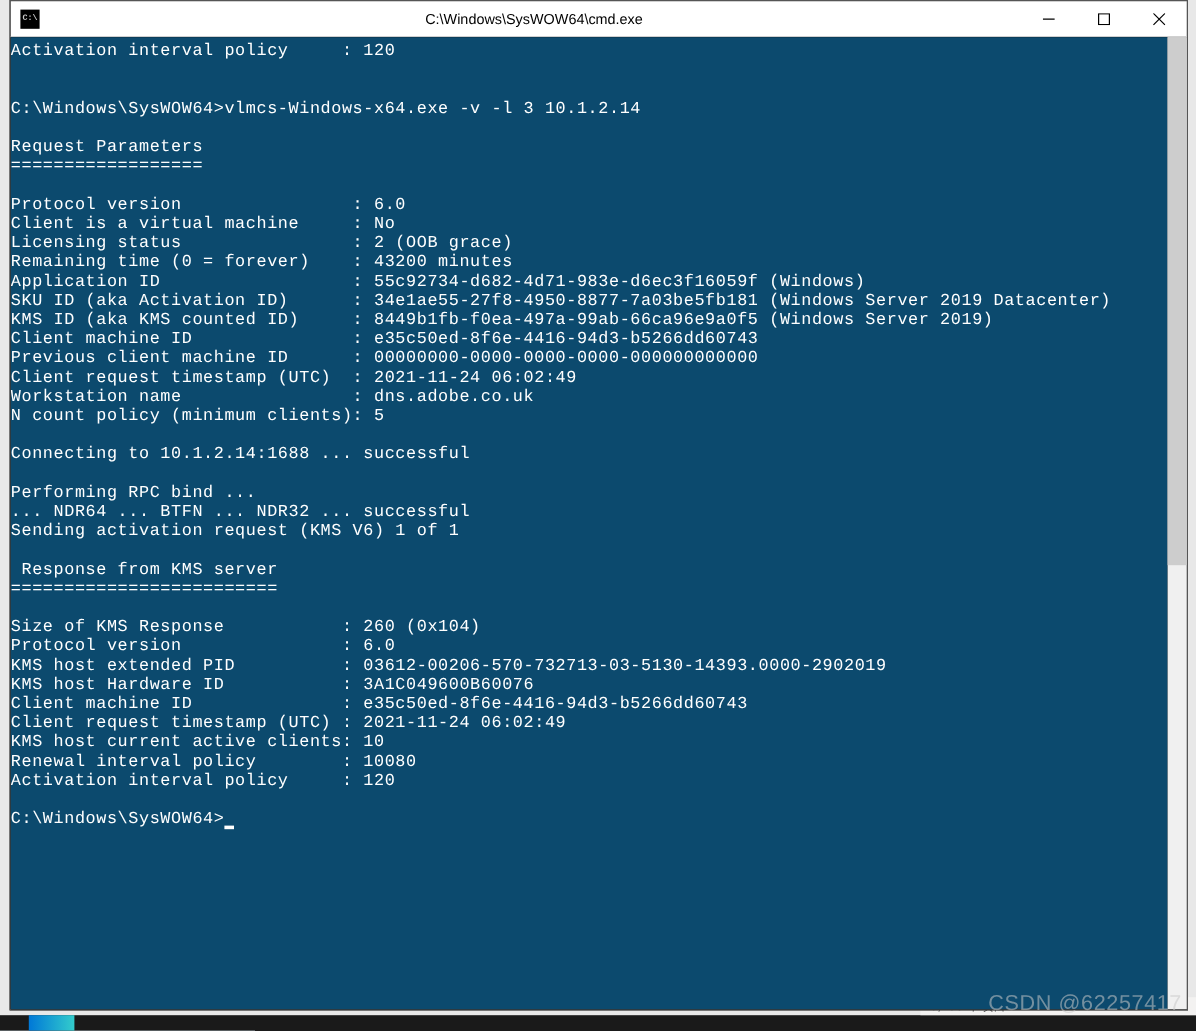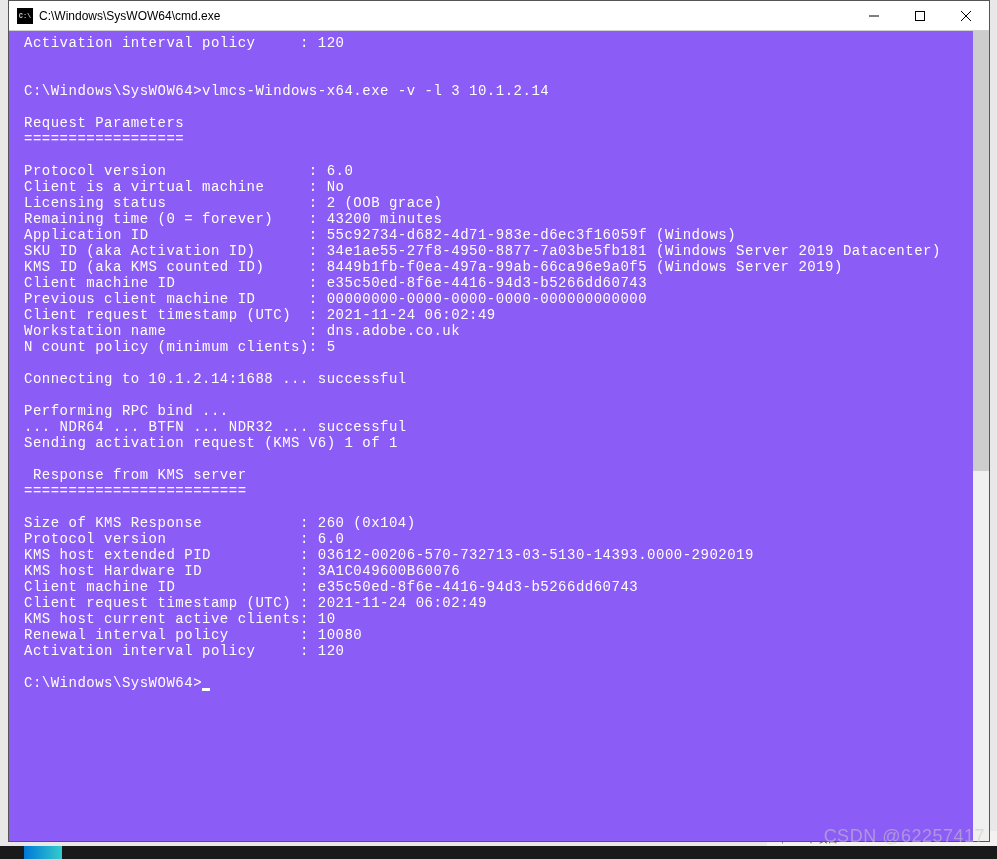--- a/index.html
+++ b/index.html
@@ -44,20 +44,21 @@
       justify-content: center;
       font-size: 7px;
       color: #ccc;
       font-weight: bold;
     }
     .title-text {
       font-family: "Segoe UI", Tahoma, sans-serif;
       font-size: 12px;
       color: #000;
       flex: 1;
+      text-align: center;
     }
     .title-buttons {
       display: flex;
       height: 100%;
     }
     .title-btn {
       width: 46px;
       height: 100%;
       display: flex;
       align-items: center;
@@ -66,26 +67,26 @@
       font-size: 12px;
       cursor: pointer;
     }
     .terminal-area {
       flex: 1;
       display: flex;
       background: #000;
     }
     .terminal {
       flex: 1;
-      background: #8b5cf6;
+      background: #0c4a6e;
       color: #fff;
       font-family: "NSimSun", "SimSun", Consolas, "Courier New", monospace;
       font-size: 14px;
       line-height: 16px;
-      padding: 4px 0 0 15px;
+      padding: 4px 0 0 0;
       white-space: pre;
       overflow: hidden;
       letter-spacing: 0.5px;
     }
     .scrollbar {
       width: 16px;
       background: #f0f0f0;
       position: relative;
     }
     .scroll-thumb {

